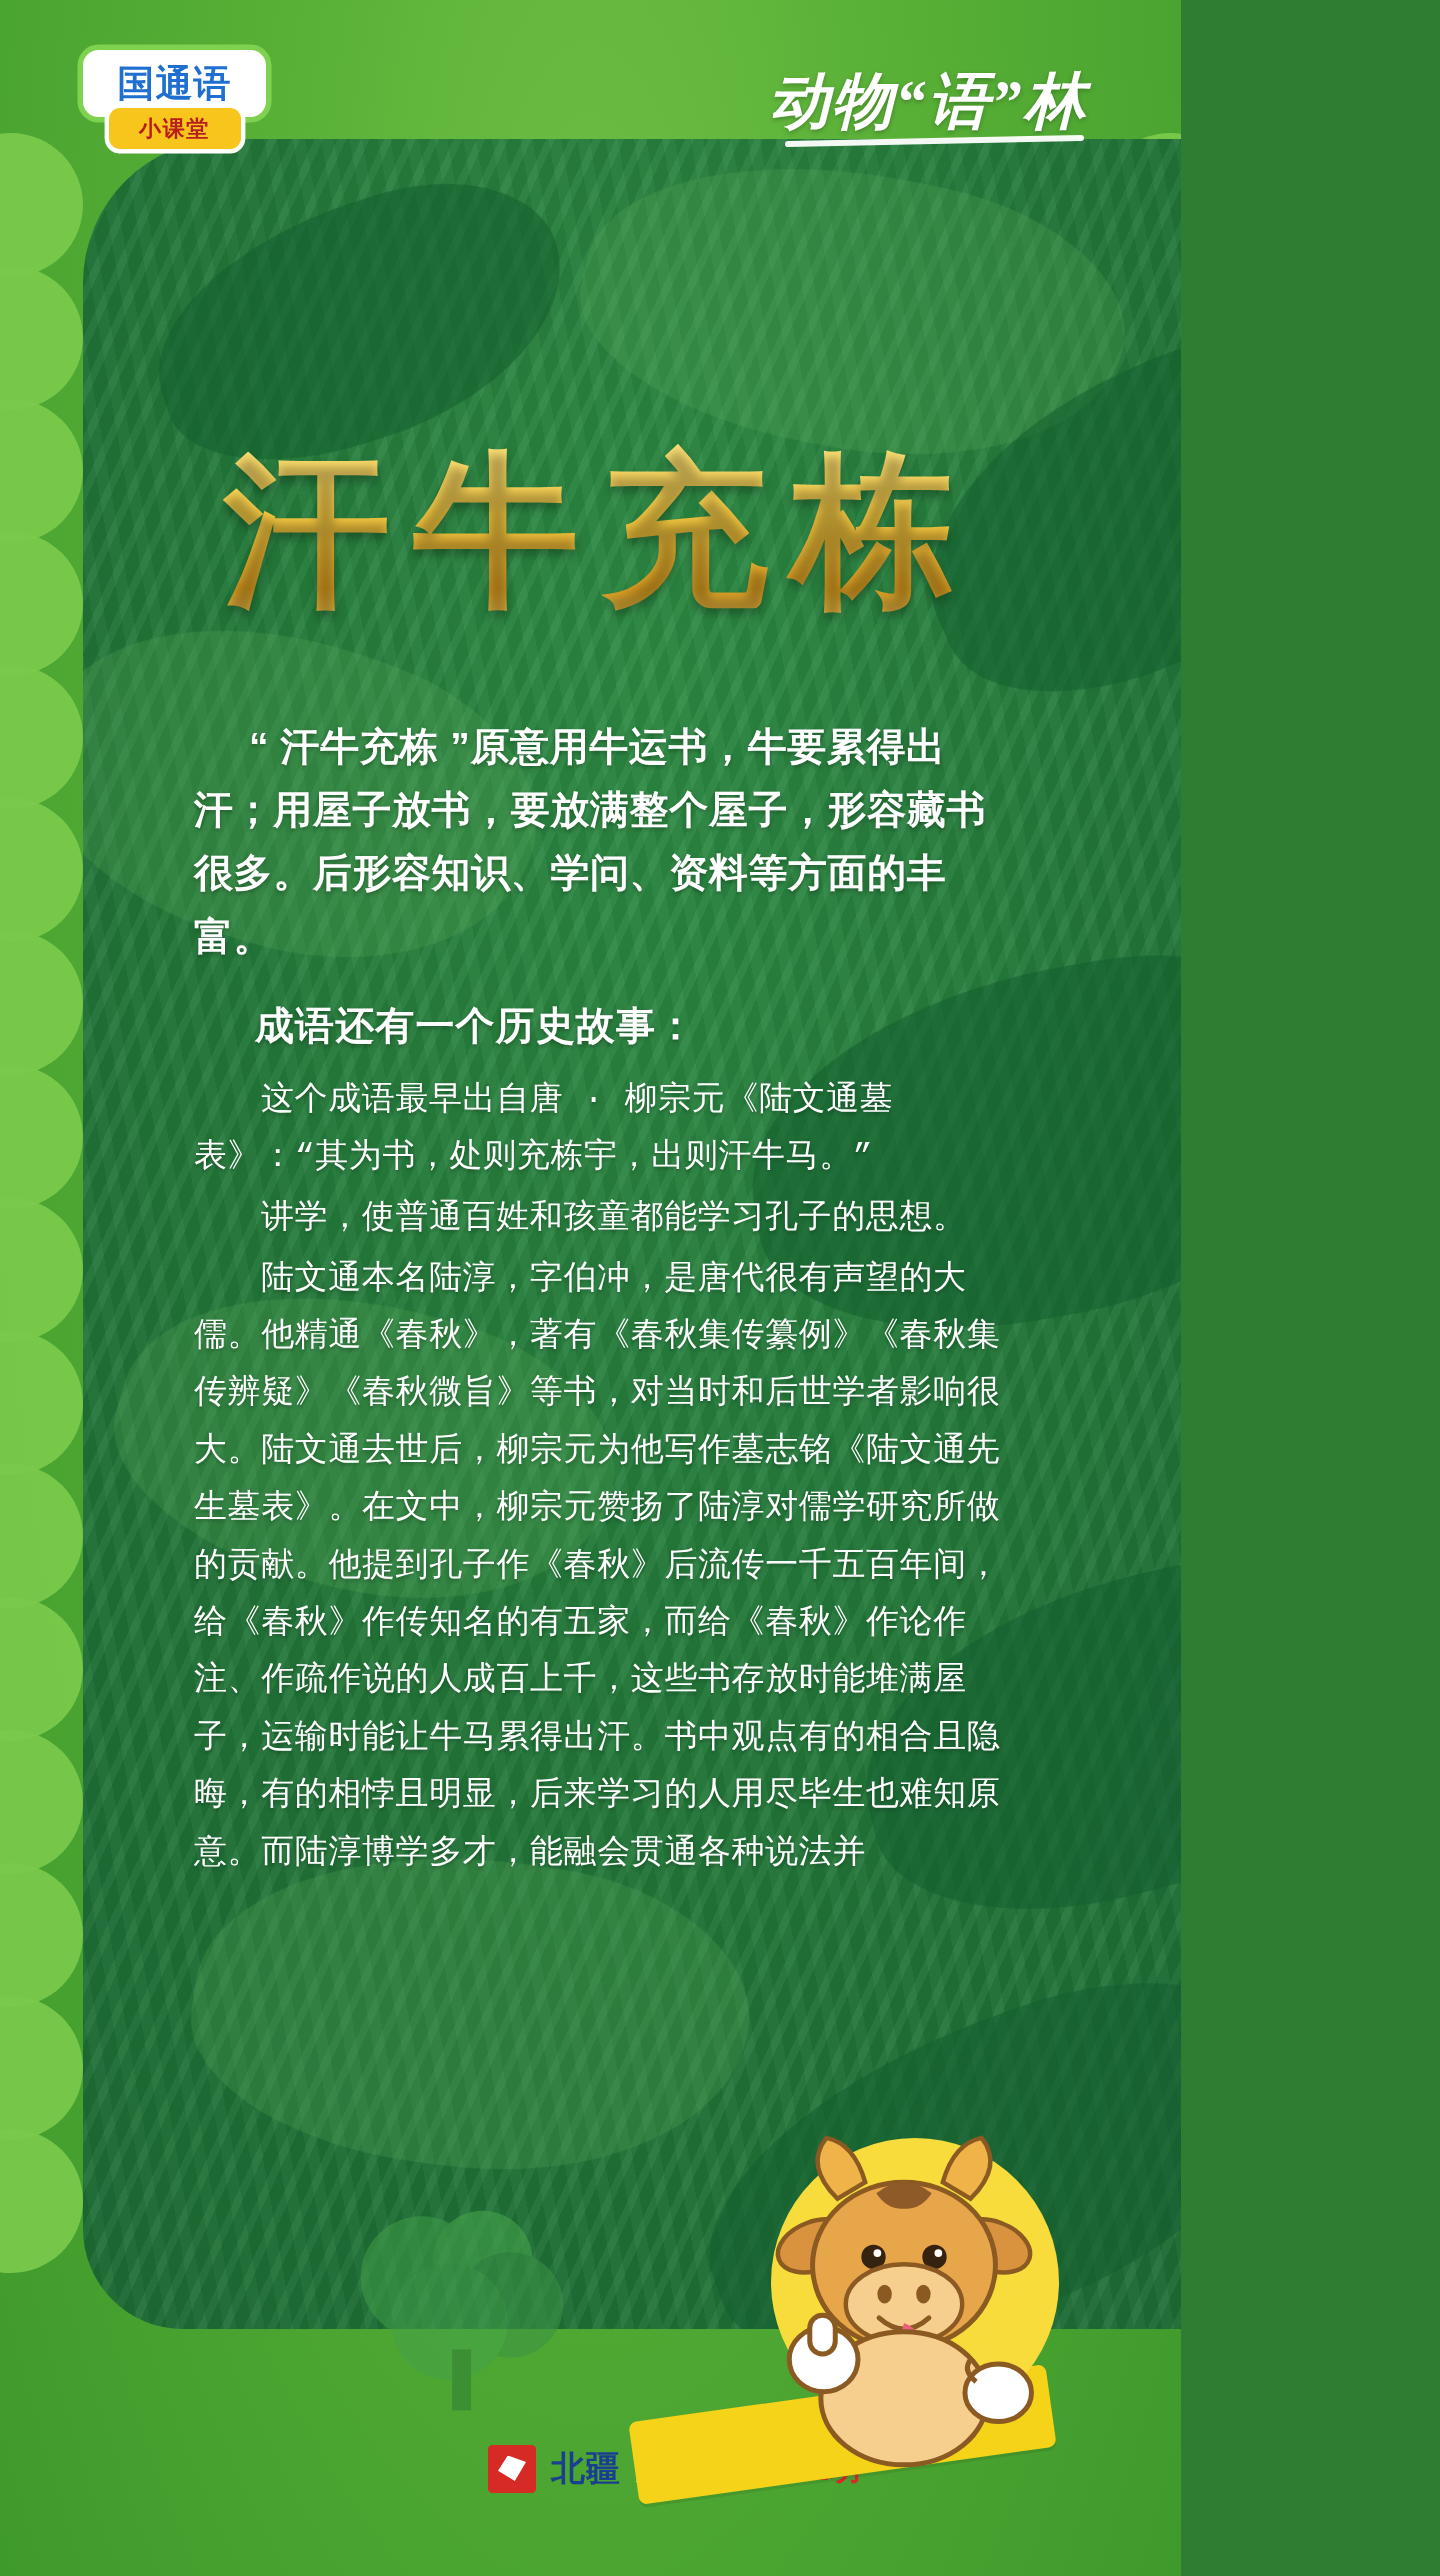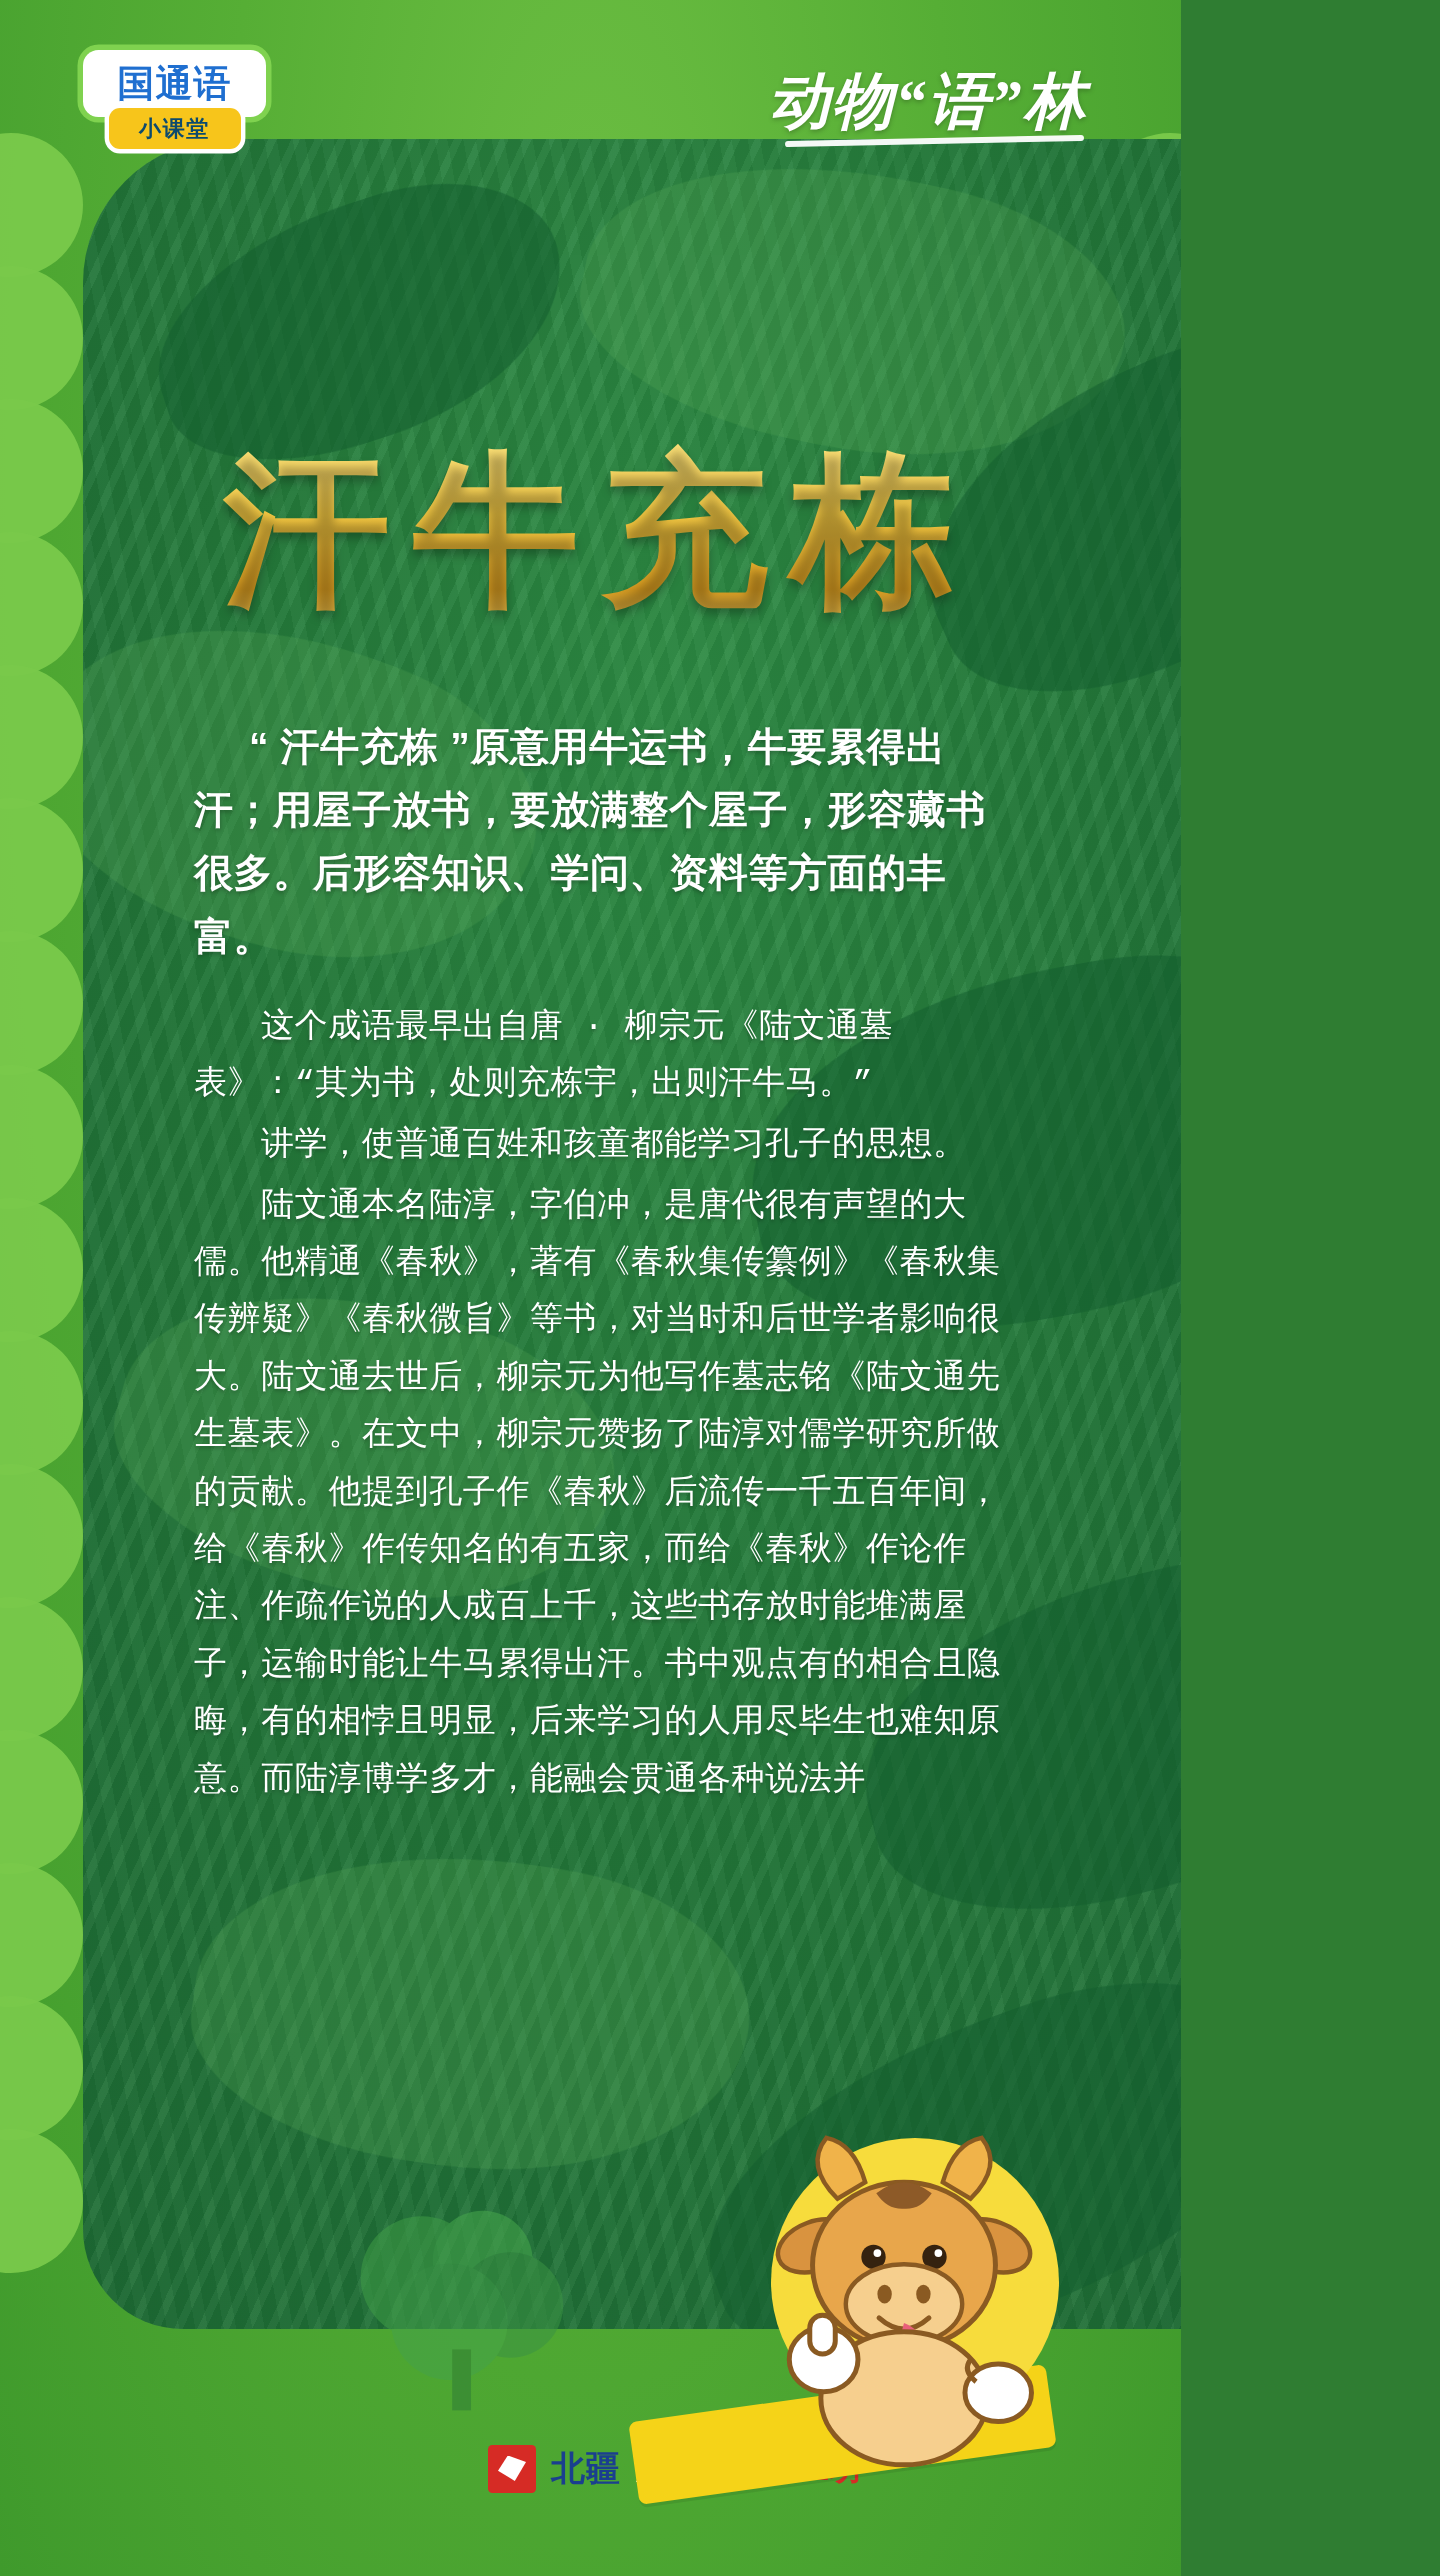--- a/index.html
+++ b/index.html
@@ -105,21 +105,21 @@
     width: 132px;
     height: 41px;
     border-radius: 11px;
     background: #f7c51b;
     box-shadow: 0 0 0 4.4px #ffffff;
     display: flex;
     align-items: center;
     justify-content: center;
   }
   .logo-sub-text {
-    color: #0c4a6e;
+    color: #b91c1c;
     font-size: 22px;
     font-weight: bold;
     letter-spacing: 1.7px;
   }
 
   .brush-title {
     position: absolute;
     right: 94px;
     top: 61px;
     z-index: 20;
@@ -349,20 +349,21 @@
     </div>
   </div>
 
   <div class="brush-title">动物“语”林</div>
   <div class="brush-underline"></div>
 
   <div class="idiom">汗牛充栋</div>
 
   <div class="content">
     <p class="para-lead">“ 汗牛充栋 ”原意用牛运书，牛要累得出汗；用屋子放书，要放满整个屋子，形容藏书很多。后形容知识、学问、资料等方面的丰富。</p>
+    <p class="sub-head">成语还有一个历史故事：</p>
     <div class="story">
       <p>这个成语最早出自唐 · 柳宗元《陆文通墓表》：“其为书，处则充栋宇，出则汗牛马。”</p>
       <p>讲学，使普通百姓和孩童都能学习孔子的思想。</p>
       <p>陆文通本名陆淳，字伯冲，是唐代很有声望的大儒。他精通《春秋》，著有《春秋集传纂例》《春秋集传辨疑》《春秋微旨》等书，对当时和后世学者影响很大。陆文通去世后，柳宗元为他写作墓志铭《陆文通先生墓表》。在文中，柳宗元赞扬了陆淳对儒学研究所做的贡献。他提到孔子作《春秋》后流传一千五百年间，给《春秋》作传知名的有五家，而给《春秋》作论作注、作疏作说的人成百上千，这些书存放时能堆满屋子，运输时能让牛马累得出汗。书中观点有的相合且隐晦，有的相悖且明显，后来学习的人用尽毕生也难知原意。而陆淳博学多才，能融会贯通各种说法并</p>
     </div>
   </div>
 
   <div class="tree">
     <svg width="233" height="222" viewBox="0 0 420 400" aria-hidden="true">
       <circle cx="140" cy="150" r="110" fill="#3f9c46"></circle>

